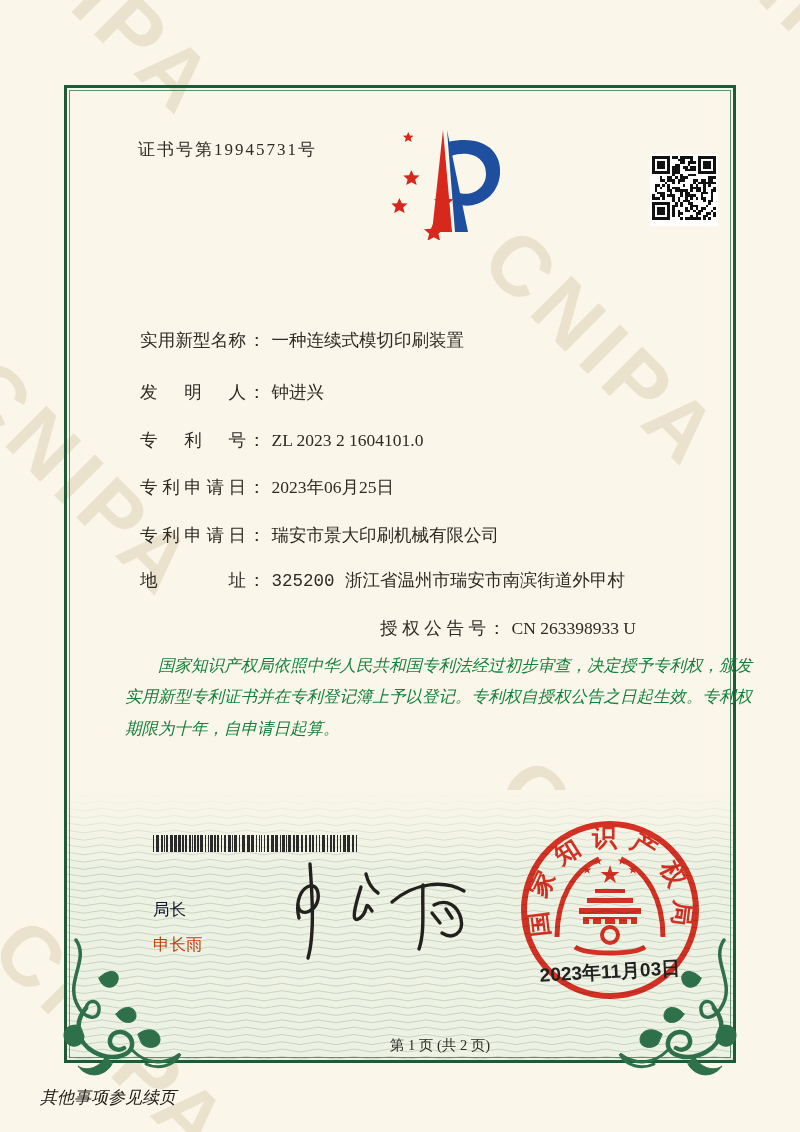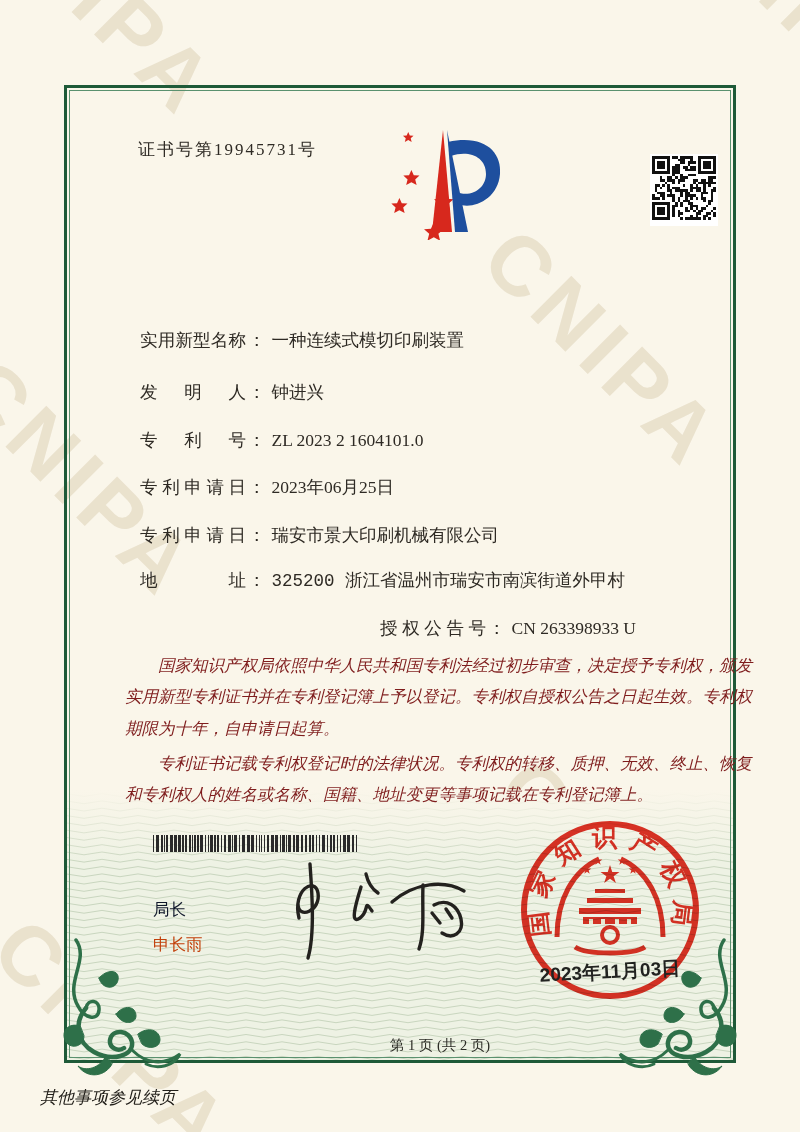--- a/index.html
+++ b/index.html
@@ -60,21 +60,21 @@
   .row-name{top:320px;}
   .row-inventor{top:372px;}
   .row-patno{top:420px;}
   .row-appdate{top:467px;}
   .row-patentee{top:515px;}
   .row-address{top:560px;font-family:Liberation Mono, monospace;}
   .row-grant{top:608px;}
   .grant-group2{position:absolute;left:240px;top:0;white-space:nowrap;}
   .paragraphs{
     position:absolute;left:85px;top:642px;width:636px;
-    font-size:16.5px;line-height:1.9;font-style:italic;color:#7f1d1d;
+    font-size:16.5px;line-height:1.9;font-style:italic;color:#15803d;
   }
   .paragraphs p{margin:0 0 4px 0;text-indent:2em;}
   .barcode{position:absolute;left:113px;top:827px;}
   .officer{position:absolute;left:113px;top:891px;
     font-family:Liberation Sans, sans-serif;
     font-size:16.5px;color:#0f172a;}
   .officer-name{position:absolute;left:113px;top:926px;
     font-family:"Liberation Sans","DejaVu Sans",sans-serif;
     font-size:16.5px;color:#c2410c;}
   .signature{position:absolute;left:225px;top:846px;}
@@ -432,21 +432,20 @@
     </div>
     <div class="field-row row-grant">
       <span class="grant-group2">
         <span class="field-label">授权公告号</span><span class="field-sep">：</span><span class="field-value">CN 263398933 U</span>
       </span>
     </div>
   </div>
 
   <div class="paragraphs">
     <p>国家知识产权局依照中华人民共和国专利法经过初步审查，决定授予专利权，颁发实用新型专利证书并在专利登记簿上予以登记。专利权自授权公告之日起生效。专利权期限为十年，自申请日起算。</p>
-    <p>专利证书记载专利权登记时的法律状况。专利权的转移、质押、无效、终止、恢复和专利权人的姓名或名称、国籍、地址变更等事项记载在专利登记簿上。</p>
   </div>
 
   <svg class="barcode" id="barcode-svg" width="206" height="17">
       <rect x="0" y="0" width="1" height="17" fill="#2a2a2a"></rect>
       <rect x="3" y="0" width="3" height="17" fill="#2a2a2a"></rect>
       <rect x="8" y="0" width="2" height="17" fill="#2a2a2a"></rect>
       <rect x="11" y="0" width="1" height="17" fill="#2a2a2a"></rect>
       <rect x="13" y="0" width="2" height="17" fill="#2a2a2a"></rect>
       <rect x="17" y="0" width="3" height="17" fill="#2a2a2a"></rect>
       <rect x="21" y="0" width="3" height="17" fill="#2a2a2a"></rect>

